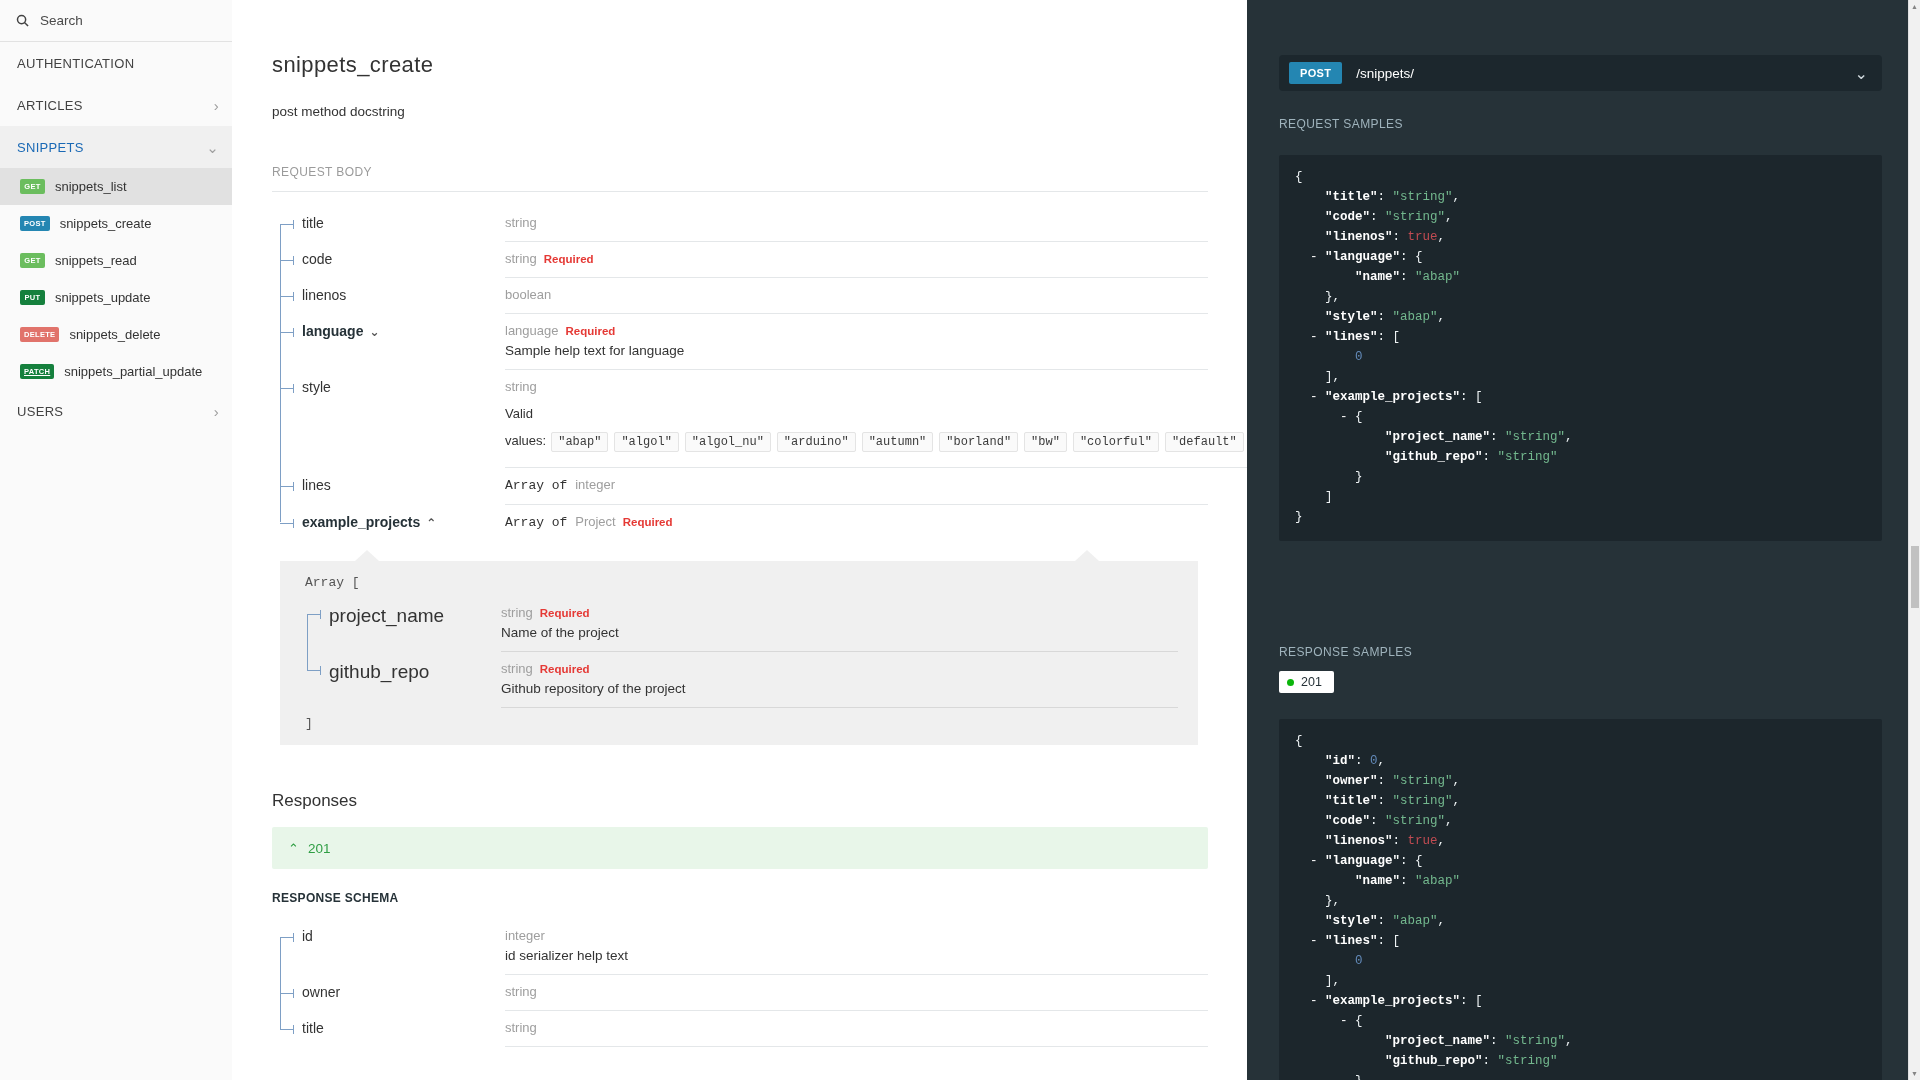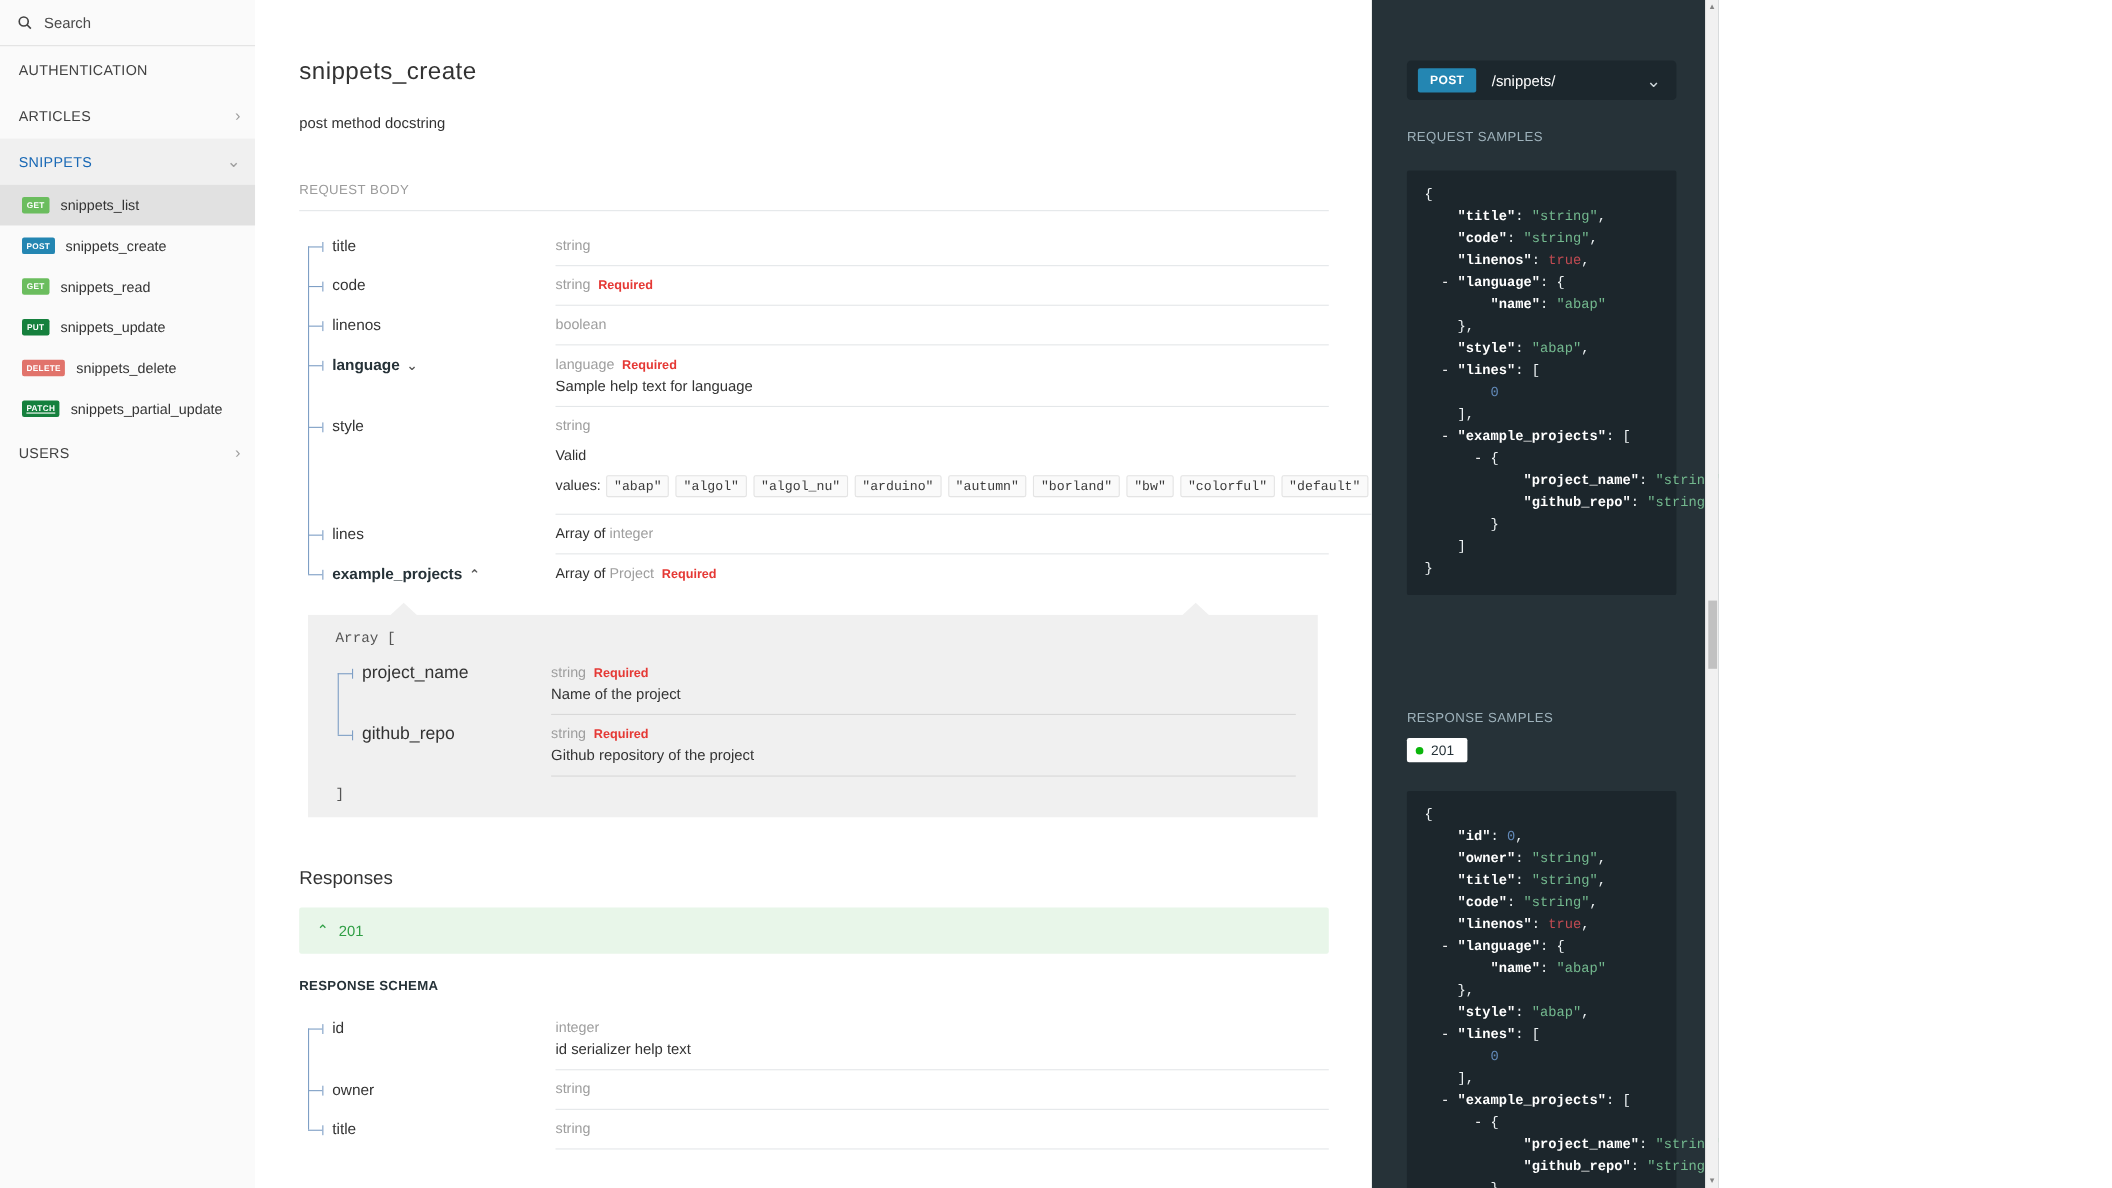--- a/index.html
+++ b/index.html
@@ -2,21 +2,21 @@
 <html style="--accent: #1a69b5; --required: #e53935; --success: #2f9e44;"><head>
 <meta charset="utf-8">
 <style>
   * { box-sizing: border-box; }
   html,body { margin:0; padding:0; }
   body {
     width:1920px; height:1080px; overflow:hidden;
     font-family:"Liberation Sans","DejaVu Sans",sans-serif;
     color:#333; background:#fff;
   }
-  .app { display:flex; width:1562px; height:1080px; position:relative; }
+  .app { display:flex; width:1920px; height:1080px; position:relative; }
 
   
   .sidebar { width:232px; flex:none; background:#fafafa; position:relative; }
   .search { height:42px; display:flex; align-items:center; padding:0 16px; border-bottom:1px solid #e2e2e2; }
   .search svg { flex:none; margin-right:9px; }
   .search input { border:none; background:transparent; outline:none; width:100%;
     font-family:inherit; font-size:13.5px; color:#424242; }
   .search input::placeholder { color:#4a4a4a; opacity:1; }
   .side-item { height:42px; display:flex; align-items:center; padding:0 13px 0 17px;
     color:#424242; font-size:13px; letter-spacing:.3px; cursor:pointer; }
@@ -39,41 +39,41 @@
   .frow { display:flex; position:relative; padding-left:22px; }
   .frow::before { content:""; position:absolute; left:0; top:18px; width:13px; height:1px; background:#7e9fc5; }
   .frow::after  { content:""; position:absolute; left:13px; top:14px; width:1px; height:9px; background:#7e9fc5; }
   .vline { position:absolute; left:0; top:18px; width:1px; background:#7e9fc5; }
   .fname { width:203px; flex:none; padding:9px 8px 0 0; font-size:14px; color:#333; }
   .fname.bold { font-weight:700; color:#263238; }
   .fchev { margin-left:6px; color:#555; font-size:12px; font-family:"DejaVu Sans",sans-serif; }
   .fval { flex:1; border-bottom:1px solid #e4e7e9; padding:9px 0 11px; }
   .fval.noline { border-bottom:none; }
   .ftype { font-size:13px; color:#9e9e9e; }
-  .tprefix { color:#333; }
+  .tprefix { color:#333;font-family:Liberation Mono, monospace; }
   .req { color:var(--required,#e53935); font-weight:700; font-size:11.5px; margin-left:7px; }
   .fhelp { margin-top:5px; font-size:13.5px; color:#333; }
   .chips { margin-top:6px; font-size:13px; color:#333; line-height:27px; }
   .vv-label { margin-right:3px; }
   .chip { font-family:"Liberation Mono",monospace; font-size:12px; background:#fafafa;
     border:1px solid #e4e4e4; border-radius:2px; padding:2px 6px; margin:0 4px 0 2px;
     color:#3b3b3b; white-space:nowrap; }
 
   .array-box { position:relative; margin:20px 0 0 8px; width:918px; background:#f0f0f0;
     padding:14px 20px 14px 25px; }
   .array-box::before, .array-box::after { content:""; position:absolute; top:-11px;
     border-left:12px solid transparent; border-right:12px solid transparent;
     border-bottom:11px solid #f0f0f0; }
   .array-box::before { left:75px; }
   .array-box::after  { left:795px; }
   .mono { font-family:"Liberation Mono",monospace; }
   .arr-open, .arr-close { font-size:13px; color:#555; }
   .arr-close { margin-top:8px; }
   .fields.arr { margin:6px 0 0 2px; width:auto; }
-  .fields.arr .fname { width:172px; font-size:16px; }
+  .fields.arr .fname { width:172px; font-size:19px; }
   .fields.arr .fval { border-color:#d8d8d8; }
 
   h2 { margin:46px 0 0; font-size:17px; font-weight:400; color:#333; }
   .resp-banner { margin-top:16px; width:936px; height:42px; background:#e8f6e9; border-radius:2px;
     display:flex; align-items:center; padding-left:16px; color:var(--success,#2f9e44);
     font-size:13.5px; cursor:pointer; }
   .chev-up { margin-right:9px; font-size:13px; font-family:"DejaVu Sans",sans-serif; }
   .schema-label { margin-top:22px; font-size:12px; font-weight:700; color:#263238; letter-spacing:.3px; }
 
   

